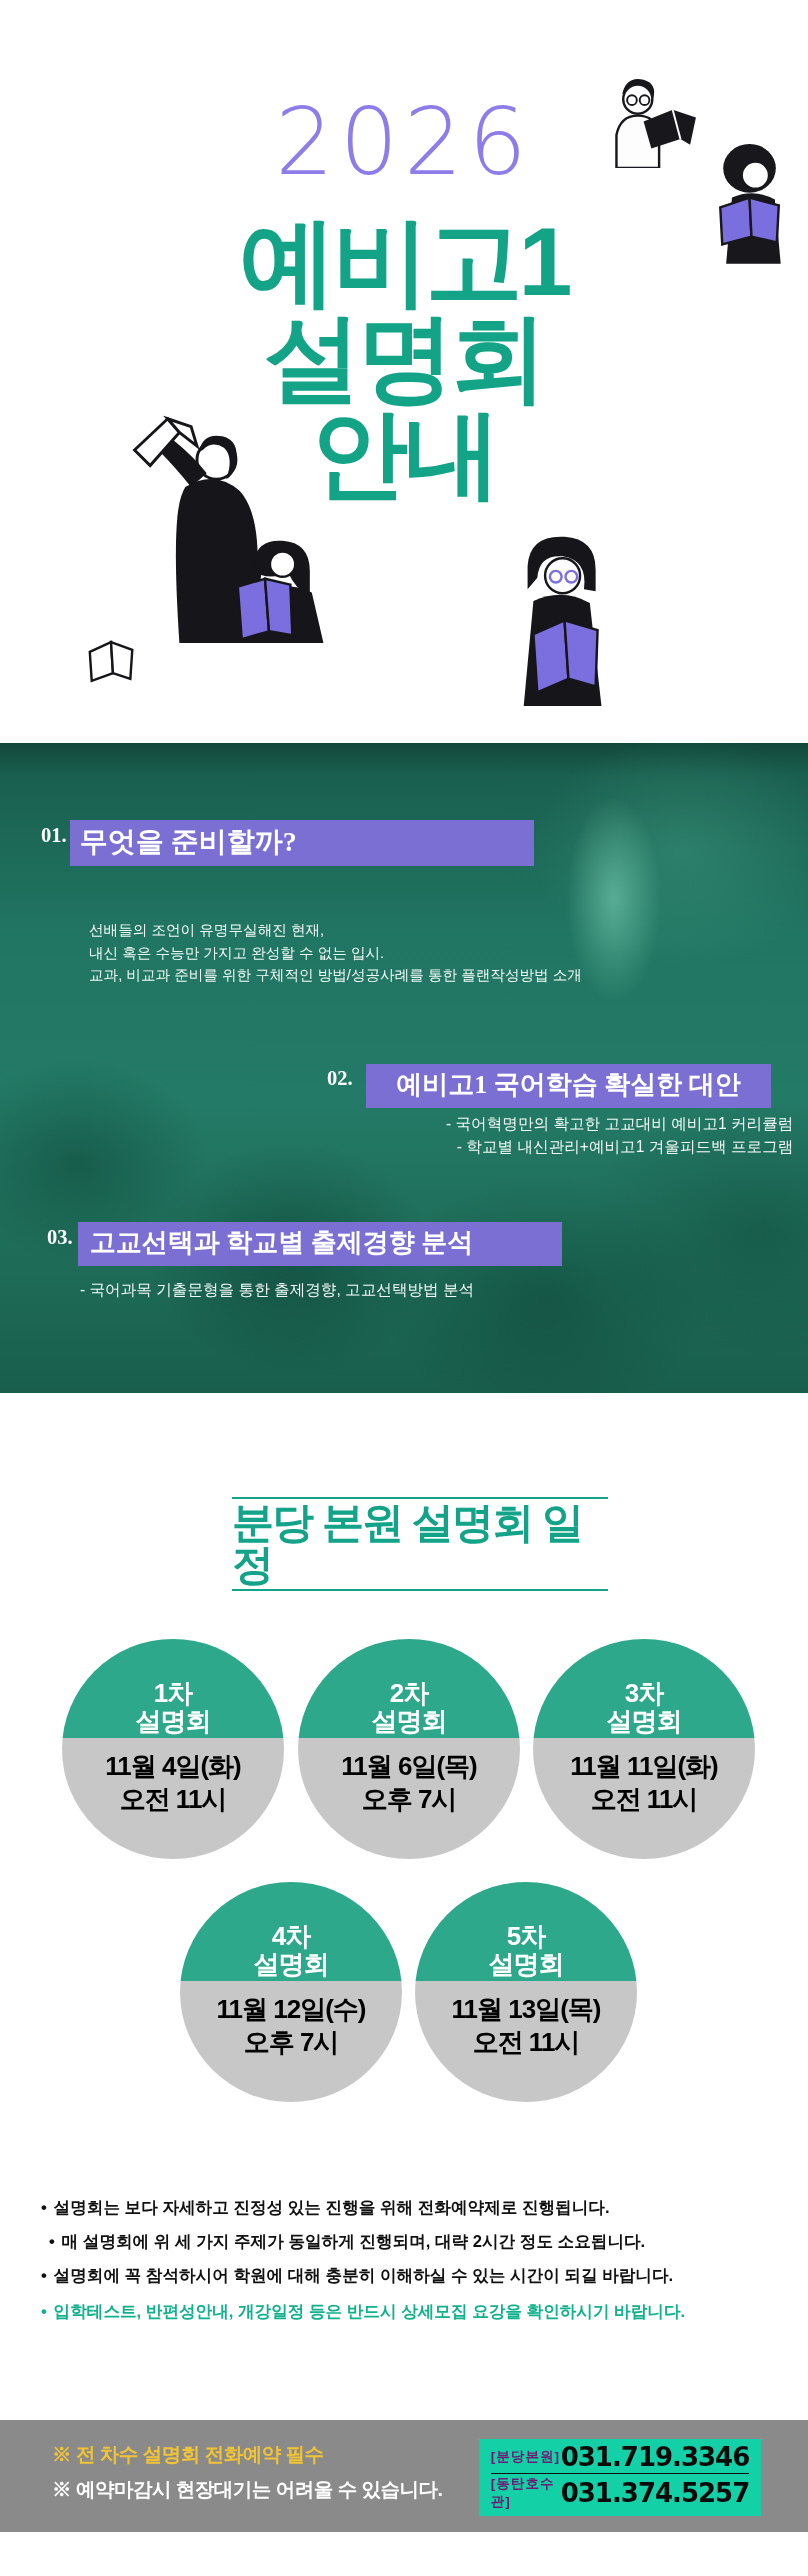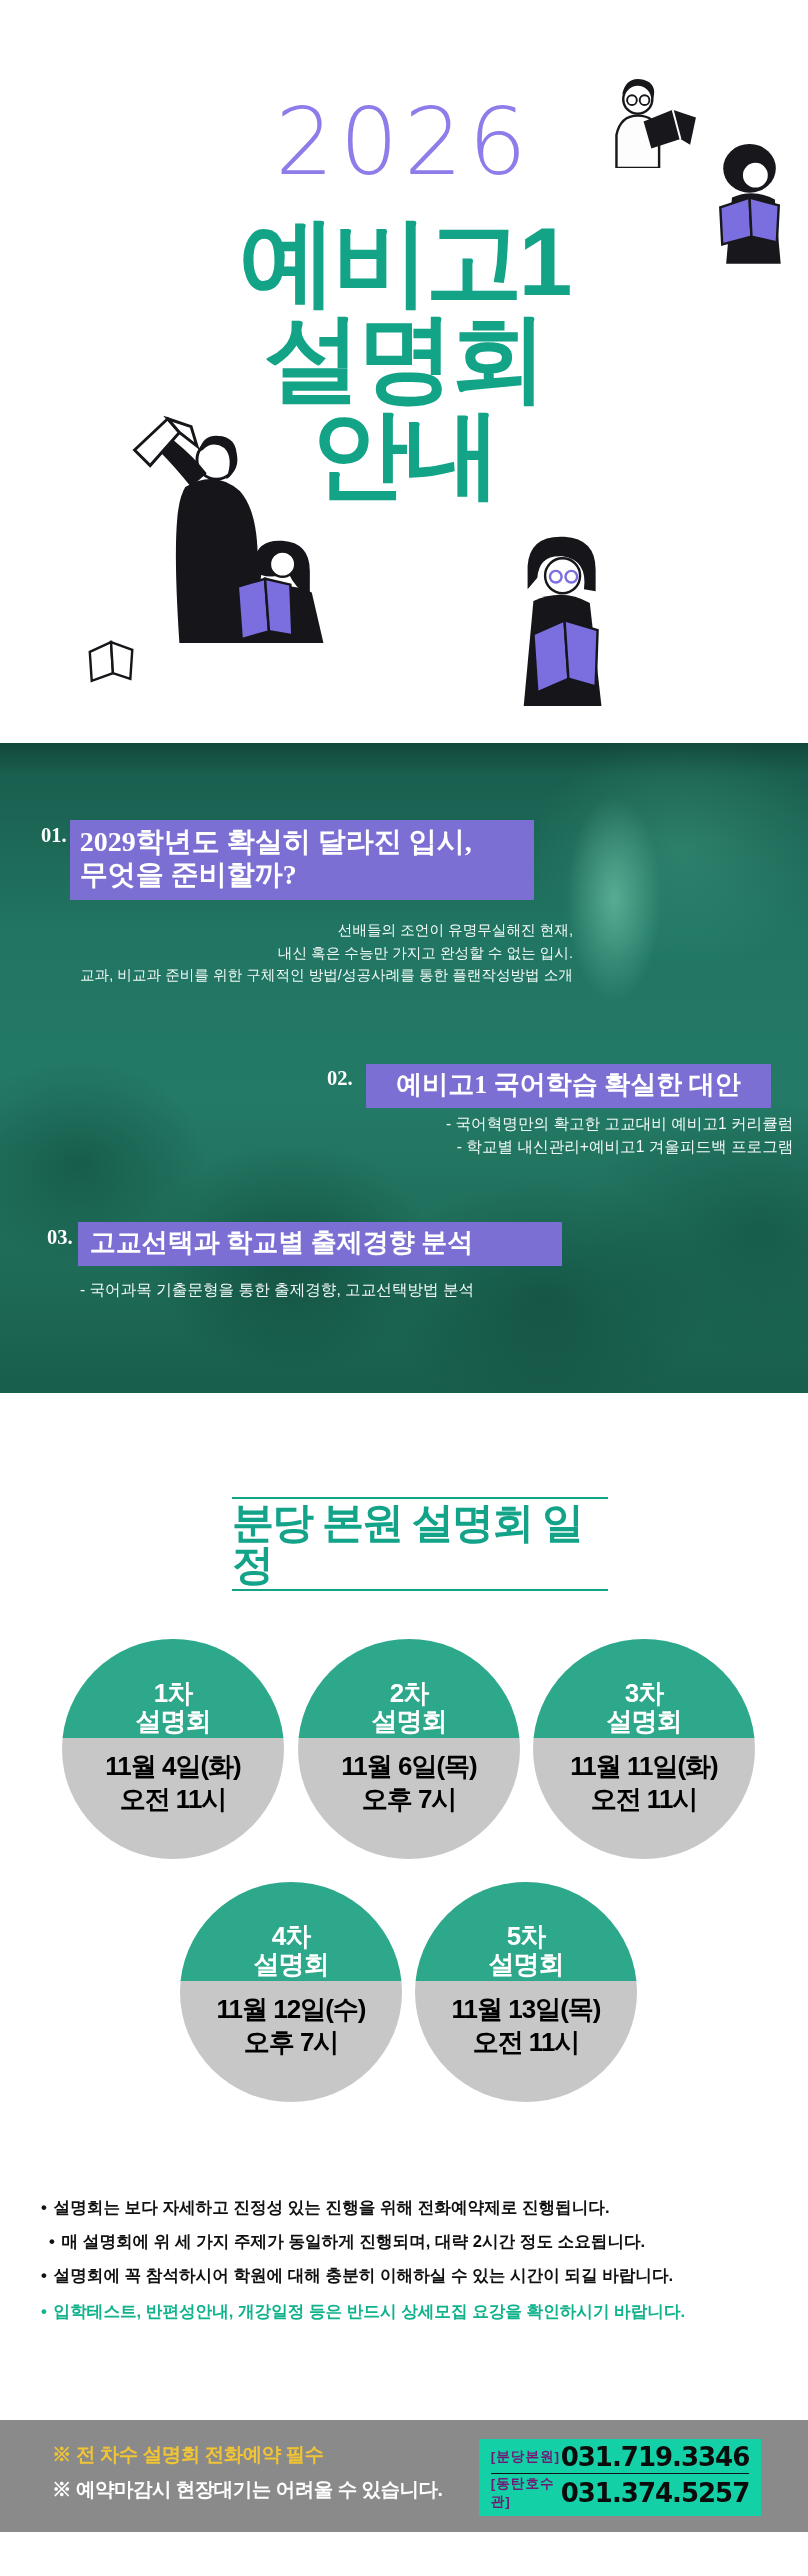--- a/index.html
+++ b/index.html
@@ -36,21 +36,21 @@
   }
   .hl-box{
     position:absolute;background:#7b6fd4;color:#ffffff;
     font-family:"Liberation Serif",serif;font-weight:600;
     box-sizing:border-box;
   }
   .hl-1{left:70px;top:820px;width:464px;font-size:28px;line-height:1.2;padding:4.9px 9.7px 7.8px;}
   .hl-2{left:366px;top:1064px;width:405px;font-size:26px;line-height:1.2;padding:4.9px 9.7px 7.8px;text-align:center;}
   .hl-3{left:78px;top:1222px;width:484px;font-size:26px;line-height:1.2;padding:4.9px 11.7px 7.8px;}
   .topic-desc{position:absolute;color:#f2faf7;font-size:14.6px;line-height:1.55;font-weight:400;}
-  .desc-1{left:80px;top:919px;text-align:right;}
+  .desc-1{left:89px;top:919px;}
   .desc-2{right:14.6px;top:1113px;text-align:right;font-size:15.6px;line-height:1.45;}
   .desc-3{left:80px;top:1278px;font-size:15.6px;}
   
   .sched-head{
     position:absolute;left:232px;top:1497px;width:376px;height:90px;
     border-top:2.9px solid #12a388;border-bottom:2.9px solid #12a388;
     display:flex;align-items:center;justify-content:center;
   }
   .sched-head .txt{
     color:#12a388;font-weight:900;font-size:42px;letter-spacing:-1.9px;line-height:1;
@@ -152,21 +152,20 @@
 
   <svg class="illu" style="left:84px;top:638px;" width="56" height="47" viewBox="0 0 58 48">
     <path d="M6 14 L28 4 L30 36 L8 44 Z" fill="#ffffff" stroke="#15151a" stroke-width="2.5"></path>
     <path d="M28 4 L50 12 L48 42 L30 36 Z" fill="#ffffff" stroke="#15151a" stroke-width="2.5"></path>
   </svg>
 
   <div class="topics"></div>
 
   <div class="topic-num" style="left:41px;top:825px;">01.</div>
   <div class="hl-box hl-1">
-    <div>2029학년도 확실히 달라진 입시,</div>
     <div>무엇을 준비할까?</div>
   </div>
   <div class="topic-desc desc-1">
     <div>선배들의 조언이 유명무실해진 현재,</div>
     <div>내신 혹은 수능만 가지고 완성할 수 없는 입시.</div>
     <div>교과, 비교과 준비를 위한 구체적인 방법/성공사례를 통한 플랜작성방법 소개</div>
   </div>
 
   <div class="topic-num" style="left:327px;top:1068px;">02.</div>
   <div class="hl-box hl-2">

